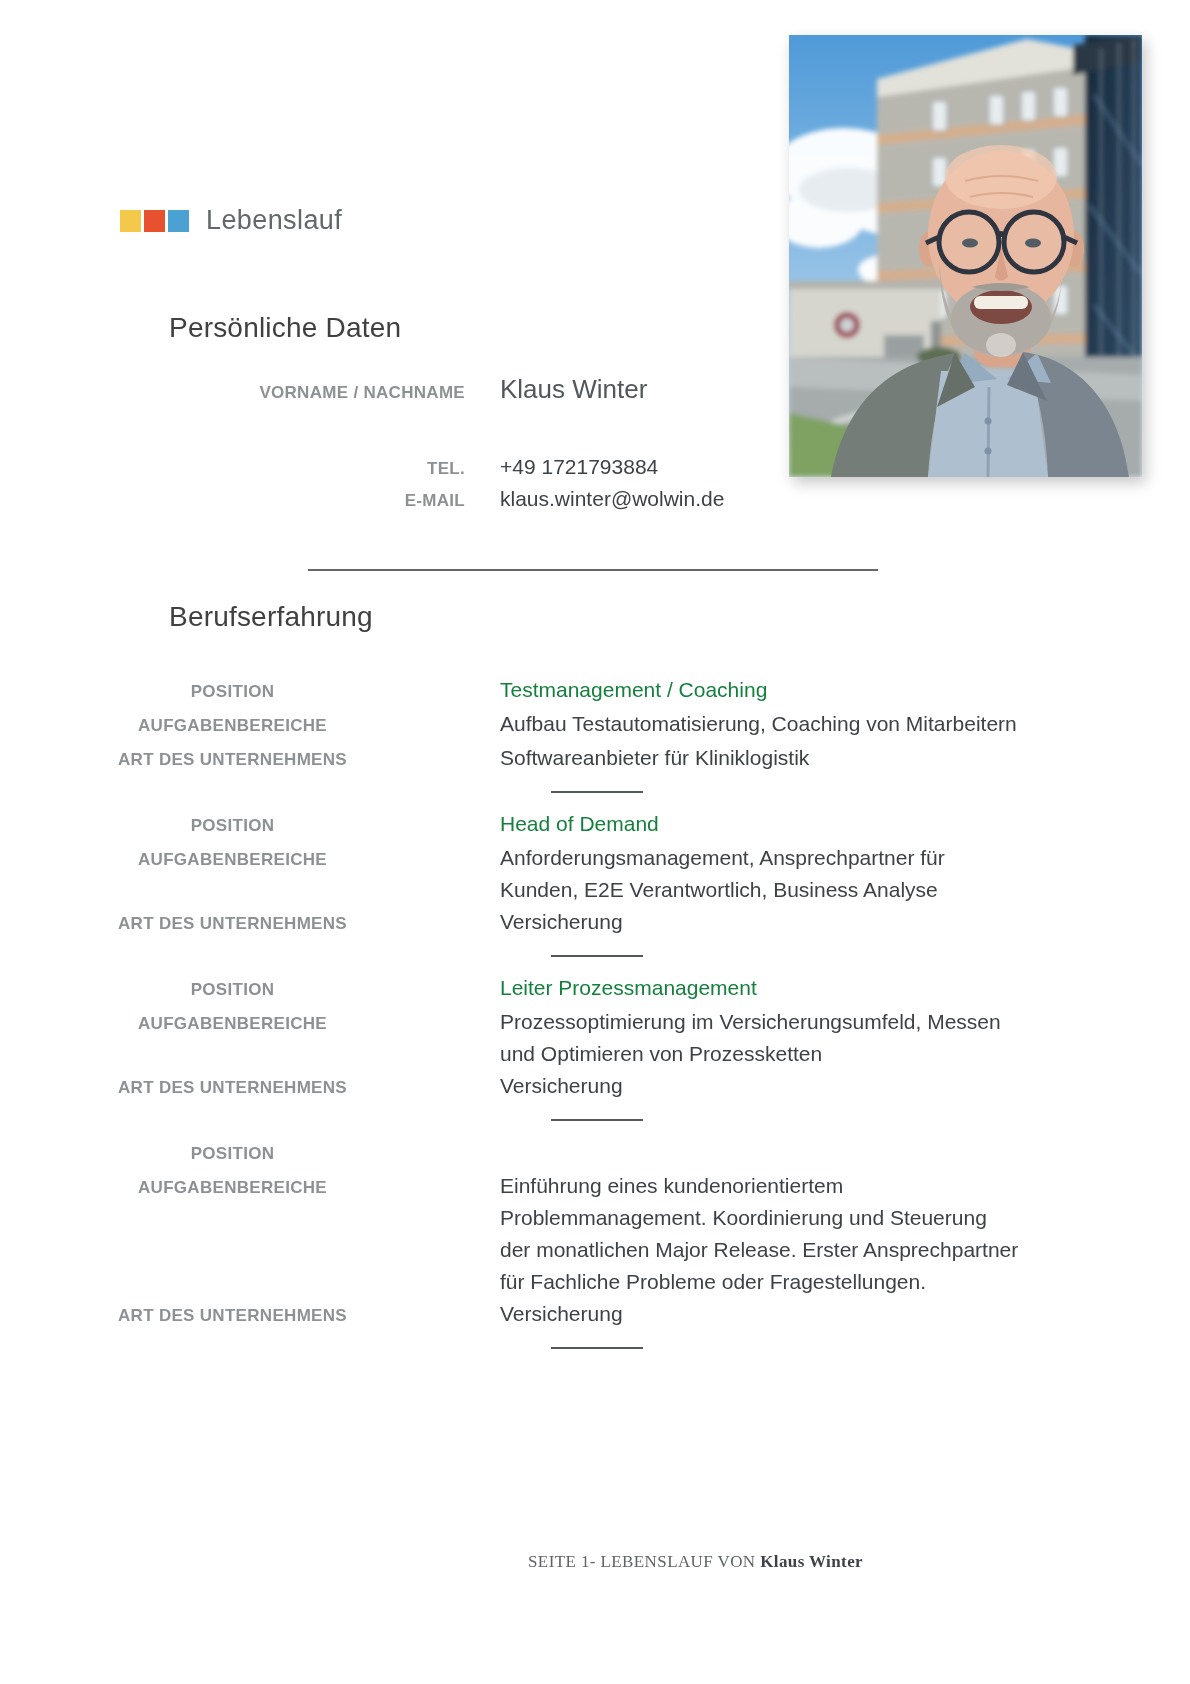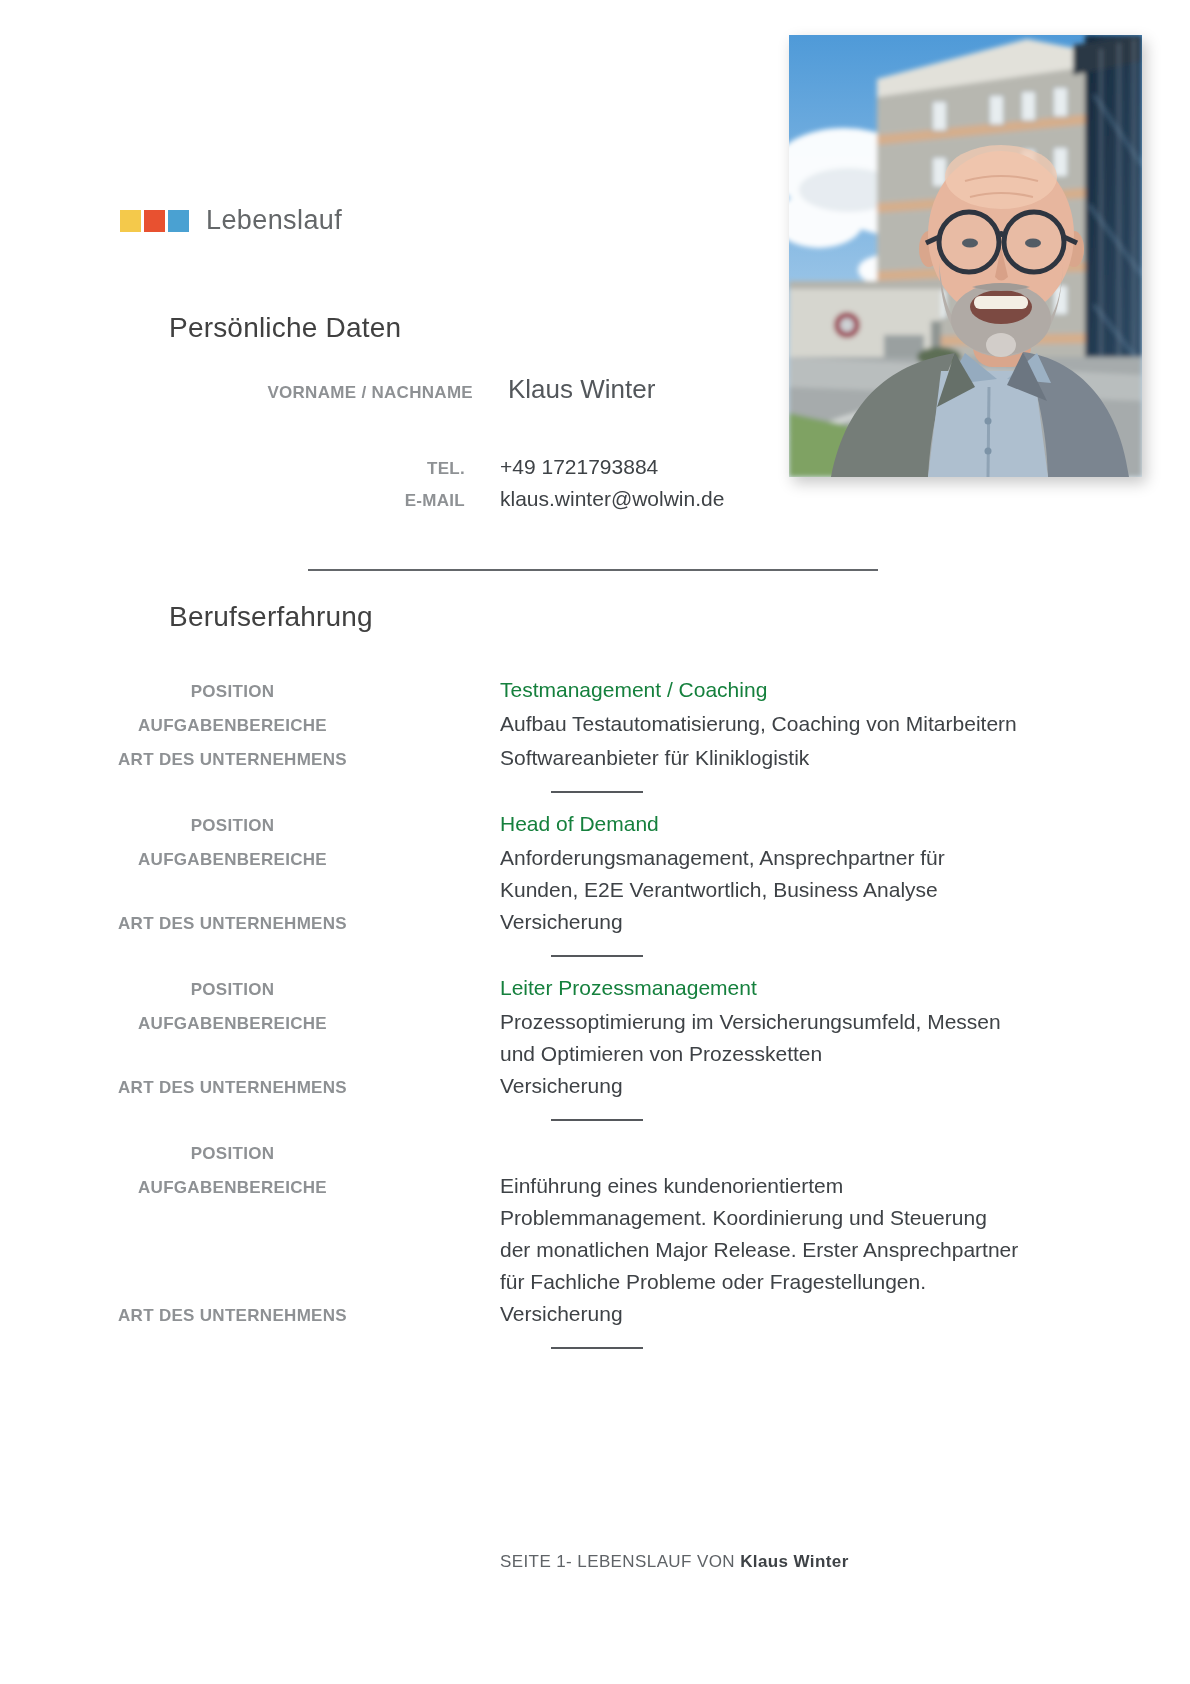--- a/index.html
+++ b/index.html
@@ -32,21 +32,21 @@
   #personal-heading { top:312px; }
   #experience-heading { top:601px; }
 
   
   .info-row { position:absolute; left:0; display:flex; align-items:baseline; white-space:nowrap; }
   .row-label {
     width:465px; text-align:right; font-weight:bold;
     color:#8e9194; font-size:17px; letter-spacing:.3px;
   }
   .row-value { margin-left:35px; color:#3e4246; font-size:21px; }
-  #row-name  { top:374px;margin-left:8px; }
+  #row-name  { top:374px; }
   #row-name .row-value { font-size:26px; color:#53575b; }
   #row-tel   { top:455px; }
   #row-email { top:487px; }
 
   .divider-long {
     position:absolute; left:308px; top:569px;
     width:570px; height:2px; background:#64676b;
   }
 
   
@@ -59,22 +59,22 @@
   }
   .exp-value { margin-left:35px; font-size:21px; color:#3e4246; line-height:32px; white-space:nowrap; }
   .exp-value.position-title { font-weight:normal; color:#15803d; }
   .exp-divider {
     height:2px; width:92px; background:#55585c;
     margin:15px 0 15px 551px;
   }
 
   
   .footer {
-    position:absolute; left:500px; top:1552px;
-    font-size:17px; color:#5f6367; letter-spacing:.4px; white-space:nowrap;
+    position:absolute; left:528px; top:1552px;
+    font-size:17px; color:#5f6367; letter-spacing:.4px; white-space:nowrap;font-family:Liberation Serif, serif;
   }
   .footer .footer-name { font-weight:bold; color:#3e4246; }
 </style>
 </head>
 <body>
 
 <div class="page">
 
   <div class="brand">
     <div class="squares">

